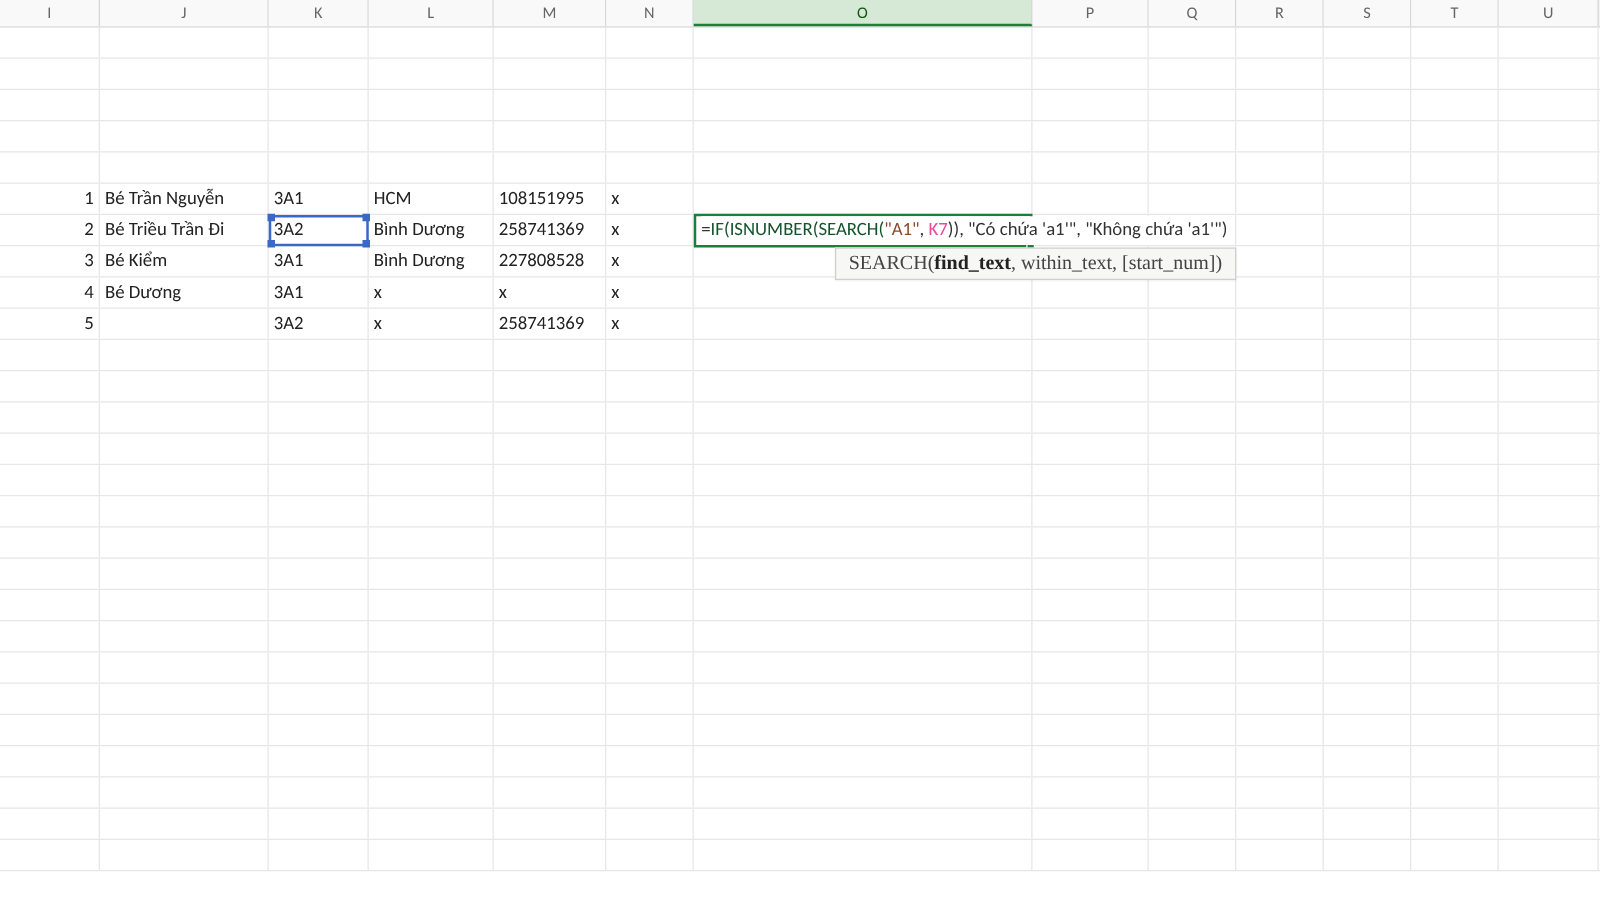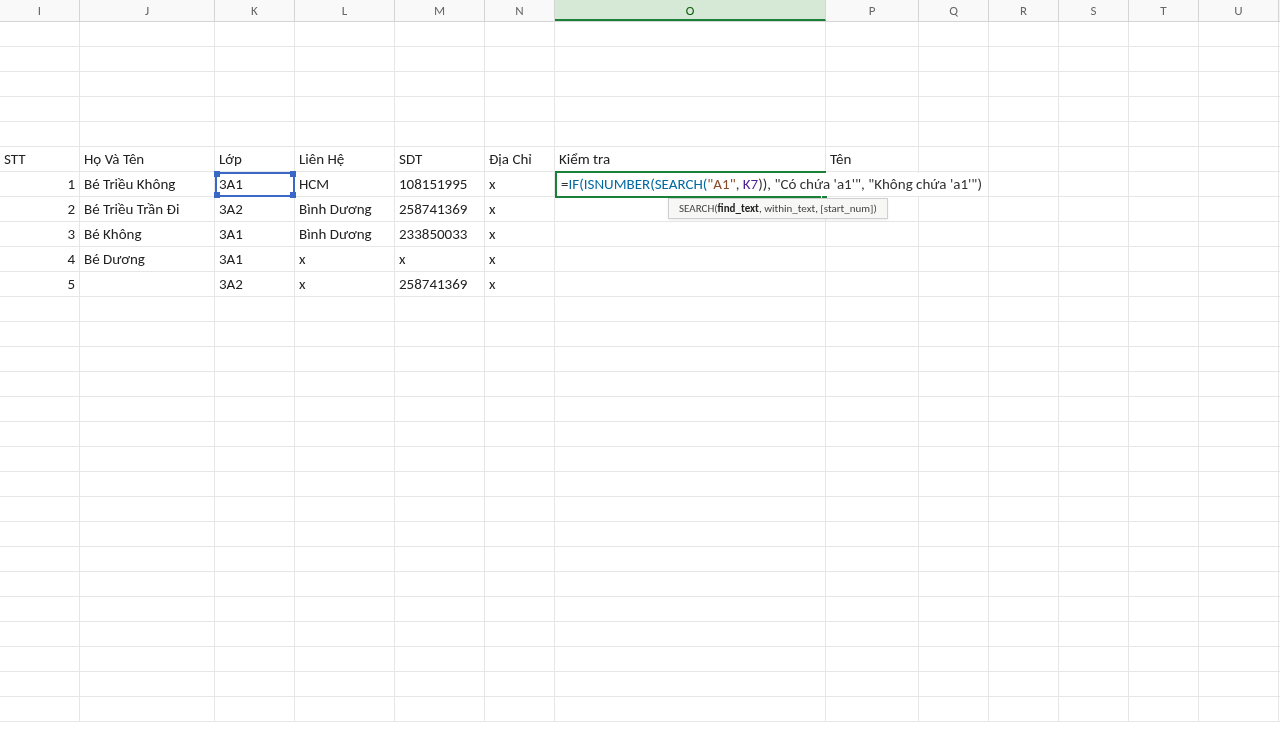--- a/index.html
+++ b/index.html
@@ -32,23 +32,23 @@
     left: 561px; top: 173px;
     height: 23px; line-height: 23px;
     font-family: Calibri, Arial, sans-serif;
     font-size: 15px;
     z-index: 6;
     white-space: nowrap;
     background: #fff;
     padding-right: 2px;
   }
   .formula-text span { white-space: pre; }
-  .fn-blue { color: #0369a1; }
+  .fn-blue { color: #14532d; }
   .str-brown { color: #8a4b2a; }
-  .ref-blue { color: #4c1d95; font-weight: 500; }
+  .ref-blue { color: #ec4899; font-weight: 500; }
   .plain { color: #333; }
   .quote { color: #333; }
 
   
   .ref-highlight {
     position: absolute;
     left: 215px; top: 172px;
     width: 80px; height: 25px;
     border: 2px solid #3a68c7;
     z-index: 4;
@@ -62,23 +62,24 @@
   .ref-highlight .h-bl { bottom: -3px; left: -3px; }
   .ref-highlight .h-br { bottom: -3px; right: -3px; }
 
   
   .tooltip {
     position: absolute;
     left: 668px; top: 198px;
     border: 1px solid #cfcfcf;
     background: #f7f7f5;
     padding: 3px 10px;
-    font-size: 11px; color: #555;
+    font-size: 16px; color: #555;
     z-index: 10;
     box-shadow: 0 1px 2px rgba(0,0,0,.08);
+    font-family: Liberation Serif, serif;
   }
   .tooltip .fn { color: #444; }
   .tooltip .bold { font-weight: 700; color: #222; }
 
   
   .fill-handle {
     position: absolute;
     right: -4px; bottom: -4px;
     width: 7px; height: 7px;
     background: #1a7f37;
@@ -177,39 +178,24 @@
         <div class="cell cN"></div>
         <div class="cell cO"></div>
         <div class="cell cP"></div>
         <div class="cell cQ"></div>
         <div class="cell cR"></div>
         <div class="cell cS"></div>
         <div class="cell cT"></div>
         <div class="cell cU"></div>
     </div>
 
-    <div class="row">
-      <div class="cell cI hdr">STT</div>
-      <div class="cell cJ hdr">Họ Và Tên</div>
-      <div class="cell cK hdr">Lớp</div>
-      <div class="cell cL hdr">Liên Hệ</div>
-      <div class="cell cM hdr">SDT</div>
-      <div class="cell cN hdr">Địa Chỉ</div>
-      <div class="cell cO hdr">Kiểm tra</div>
-      <div class="cell cP hdr">Tên</div>
-      <div class="cell cQ"></div>
-        <div class="cell cR"></div>
-        <div class="cell cS"></div>
-        <div class="cell cT"></div>
-        <div class="cell cU"></div>
-    </div>
 
     <div class="row">
       <div class="cell cI num">1</div>
-      <div class="cell cJ">Bé Triều Không</div>
+      <div class="cell cJ">Bé Trần Nguyễn</div>
       <div class="cell cK">3A1</div>
       <div class="cell cL">HCM</div>
       <div class="cell cM">108151995</div>
       <div class="cell cN">x</div>
       <div class="cell cO"></div>
       <div class="cell cP"></div>
         <div class="cell cQ"></div>
         <div class="cell cR"></div>
         <div class="cell cS"></div>
         <div class="cell cT"></div>
@@ -225,24 +211,24 @@
       <div class="cell cO"></div>
         <div class="cell cP"></div>
         <div class="cell cQ"></div>
         <div class="cell cR"></div>
         <div class="cell cS"></div>
         <div class="cell cT"></div>
         <div class="cell cU"></div>
     </div>
     <div class="row">
       <div class="cell cI num">3</div>
-      <div class="cell cJ">Bé Không</div>
+      <div class="cell cJ">Bé Kiểm</div>
       <div class="cell cK">3A1</div>
       <div class="cell cL">Bình Dương</div>
-      <div class="cell cM">233850033</div>
+      <div class="cell cM">227808528</div>
       <div class="cell cN">x</div>
       <div class="cell cO"></div>
         <div class="cell cP"></div>
         <div class="cell cQ"></div>
         <div class="cell cR"></div>
         <div class="cell cS"></div>
         <div class="cell cT"></div>
         <div class="cell cU"></div>
     </div>
     <div class="row">

